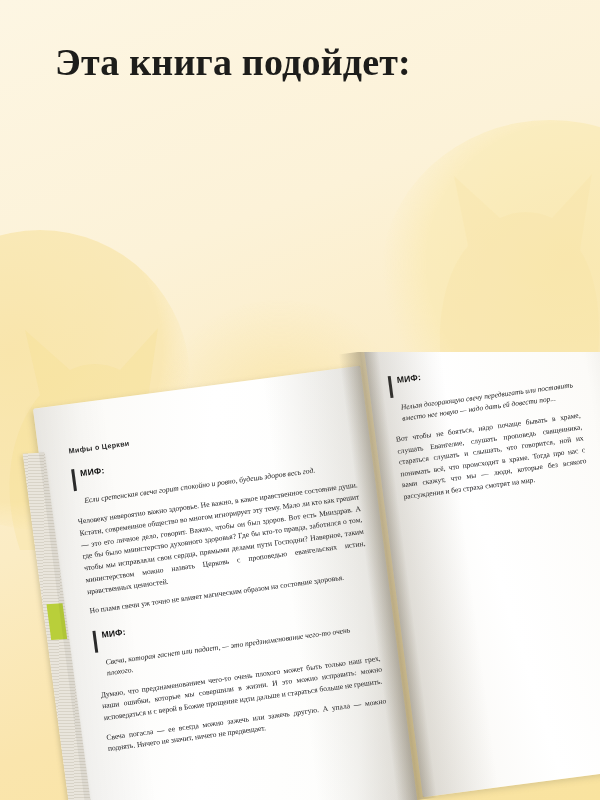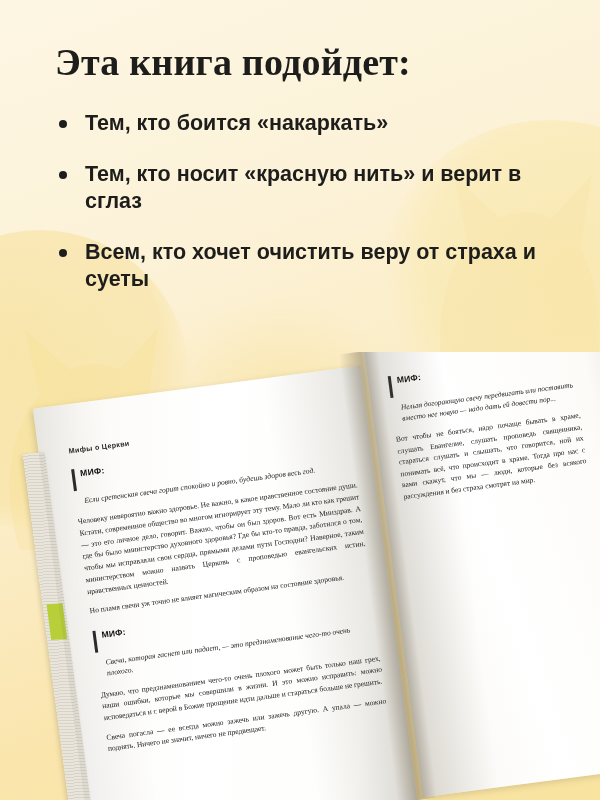--- a/index.html
+++ b/index.html
@@ -277,25 +277,20 @@
     </svg>
   </div>
   <div class="cat" style="right:-10px; top:150px;">
     <svg width="190" height="260" viewBox="0 0 190 260" aria-hidden="true">
       <path d="M30 260 C12 200 18 130 48 96 L34 26 L80 68 C96 60 116 60 132 68 L172 24 L160 100 C186 140 182 210 168 260 Z" fill="#f6e09a" opacity="0.6"></path>
     </svg>
   </div>
 
   <div class="content">
     <h1 class="title">Эта книга подойдет:</h1>
-    <ul class="bullets">
-      <li>Тем, кто боится «накаркать»</li>
-      <li>Тем, кто носит «красную нить» и верит в сглаз</li>
-      <li>Всем, кто хочет очистить веру от страха и суеты</li>
-    </ul>
   </div>
 
   <div class="book-area">
     <div class="book">
 
       <div class="page-block page-left">
         <div class="left-text">
           <div class="running-head">Мифы о Церкви</div>
 
           <div class="myth-head">

